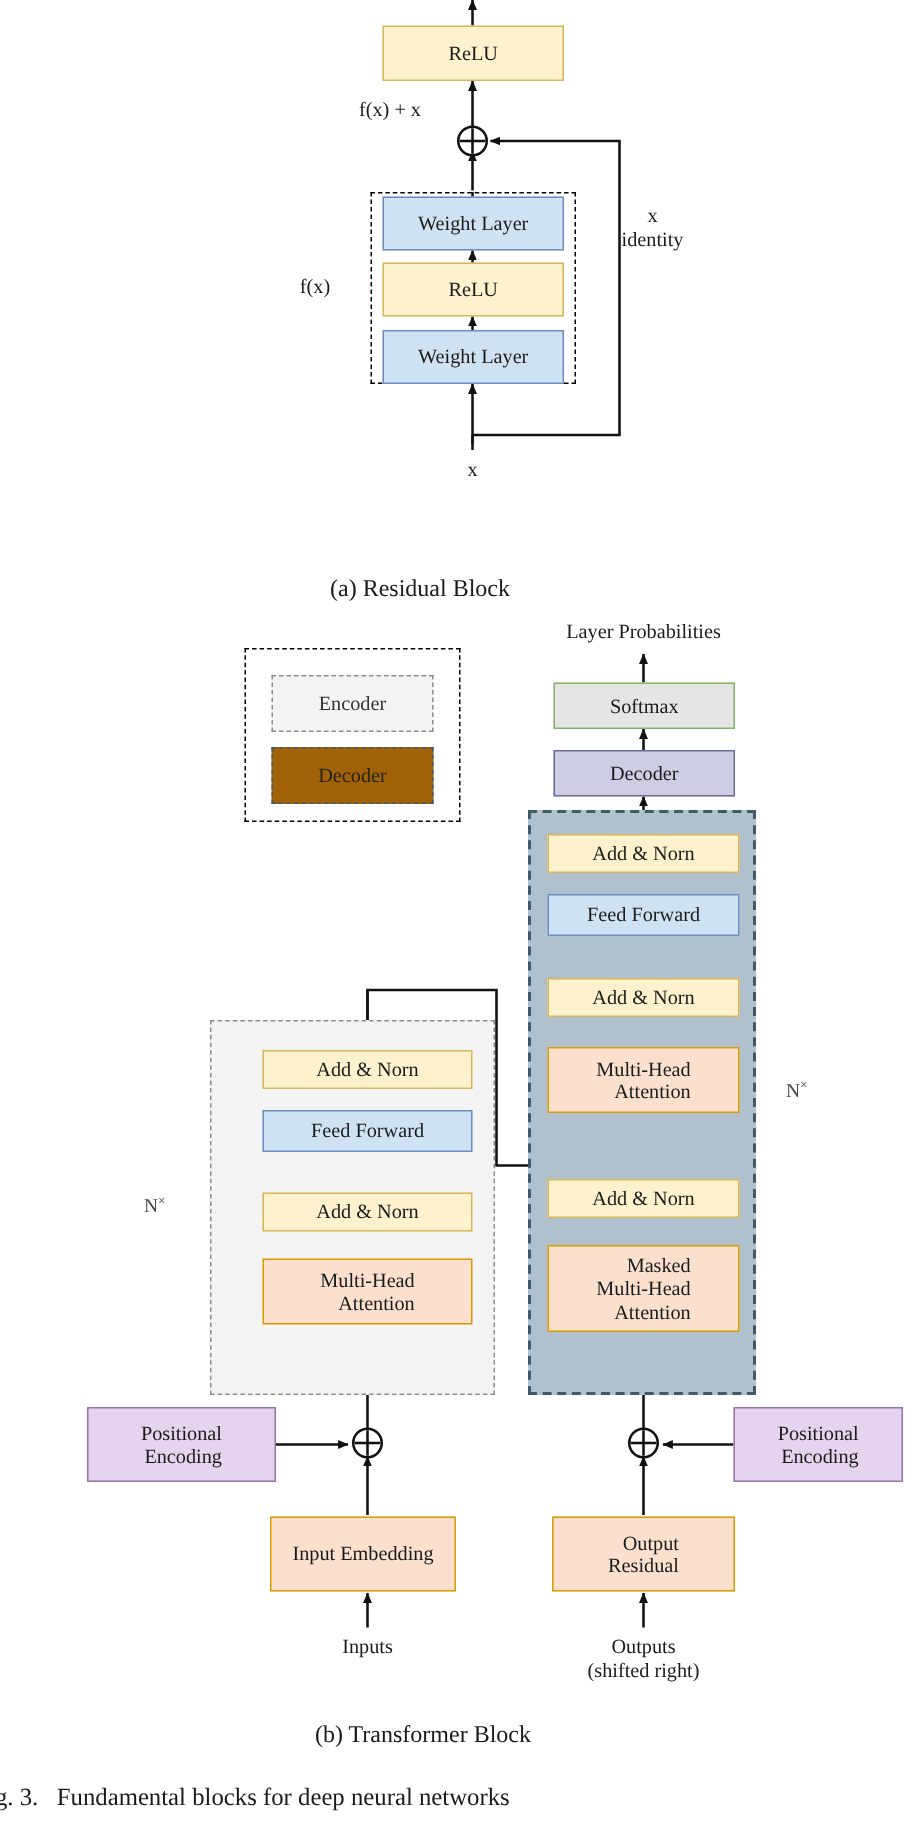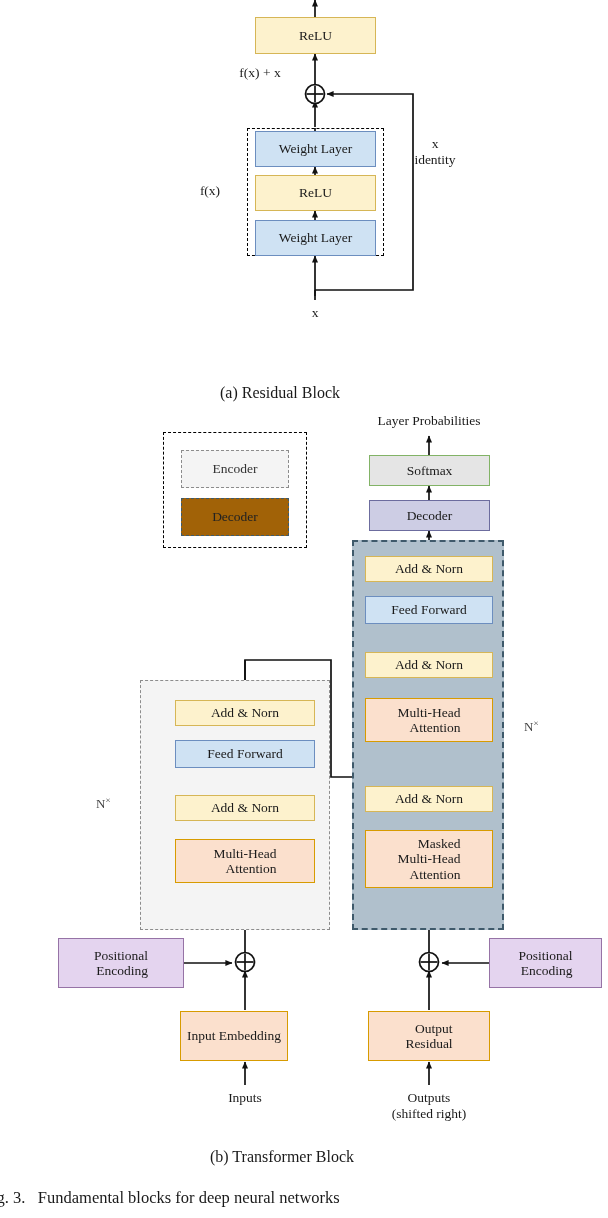--- a/index.html
+++ b/index.html
@@ -218,21 +218,21 @@
 Attention</div>
   <div class="node" style="left:365px; top:786px; width:128px; height:26px; background:#fdf2cd; border-color:#d6b656;">Add &amp; Norn</div>
   <div class="node" style="left:365px; top:830px; width:128px; height:58px; background:#fbe0cd; border-color:#d79b00;">Masked
 Multi-Head
 Attention</div>
 
   <div class="nx" style="left:524px; top:718px;"><span>N</span><sup>×</sup></div>
 
   <div class="node" style="left:58px; top:938px; width:126px; height:50px; background:#e4d4ef; border-color:#9673a6;">Positional
 Encoding</div>
-  <div class="node" style="left:180px; top:1011px; width:108px; height:50px; background:#fbe0cd; border-color:#d79b00;">Input Embedding</div>
+  <div class="node" style="left:180px; top:1011px; width:124px; height:50px; background:#fbe0cd; border-color:#d79b00;">Input Embedding</div>
   <div class="label" style="left:195px; top:1090px; width:100px;">Inputs</div>
 
   <div class="node" style="left:489px; top:938px; width:113px; height:50px; background:#e4d4ef; border-color:#9673a6;">Positional
 Encoding</div>
   <div class="node" style="left:368px; top:1011px; width:122px; height:50px; background:#fbe0cd; border-color:#d79b00;">Output
 Residual</div>
   <div class="label" style="left:379px; top:1090px; width:100px;">Outputs
 (shifted right)</div>
 
   <div class="caption" style="left:0px; top:1148px; width:564px;">(b) Transformer Block</div>

